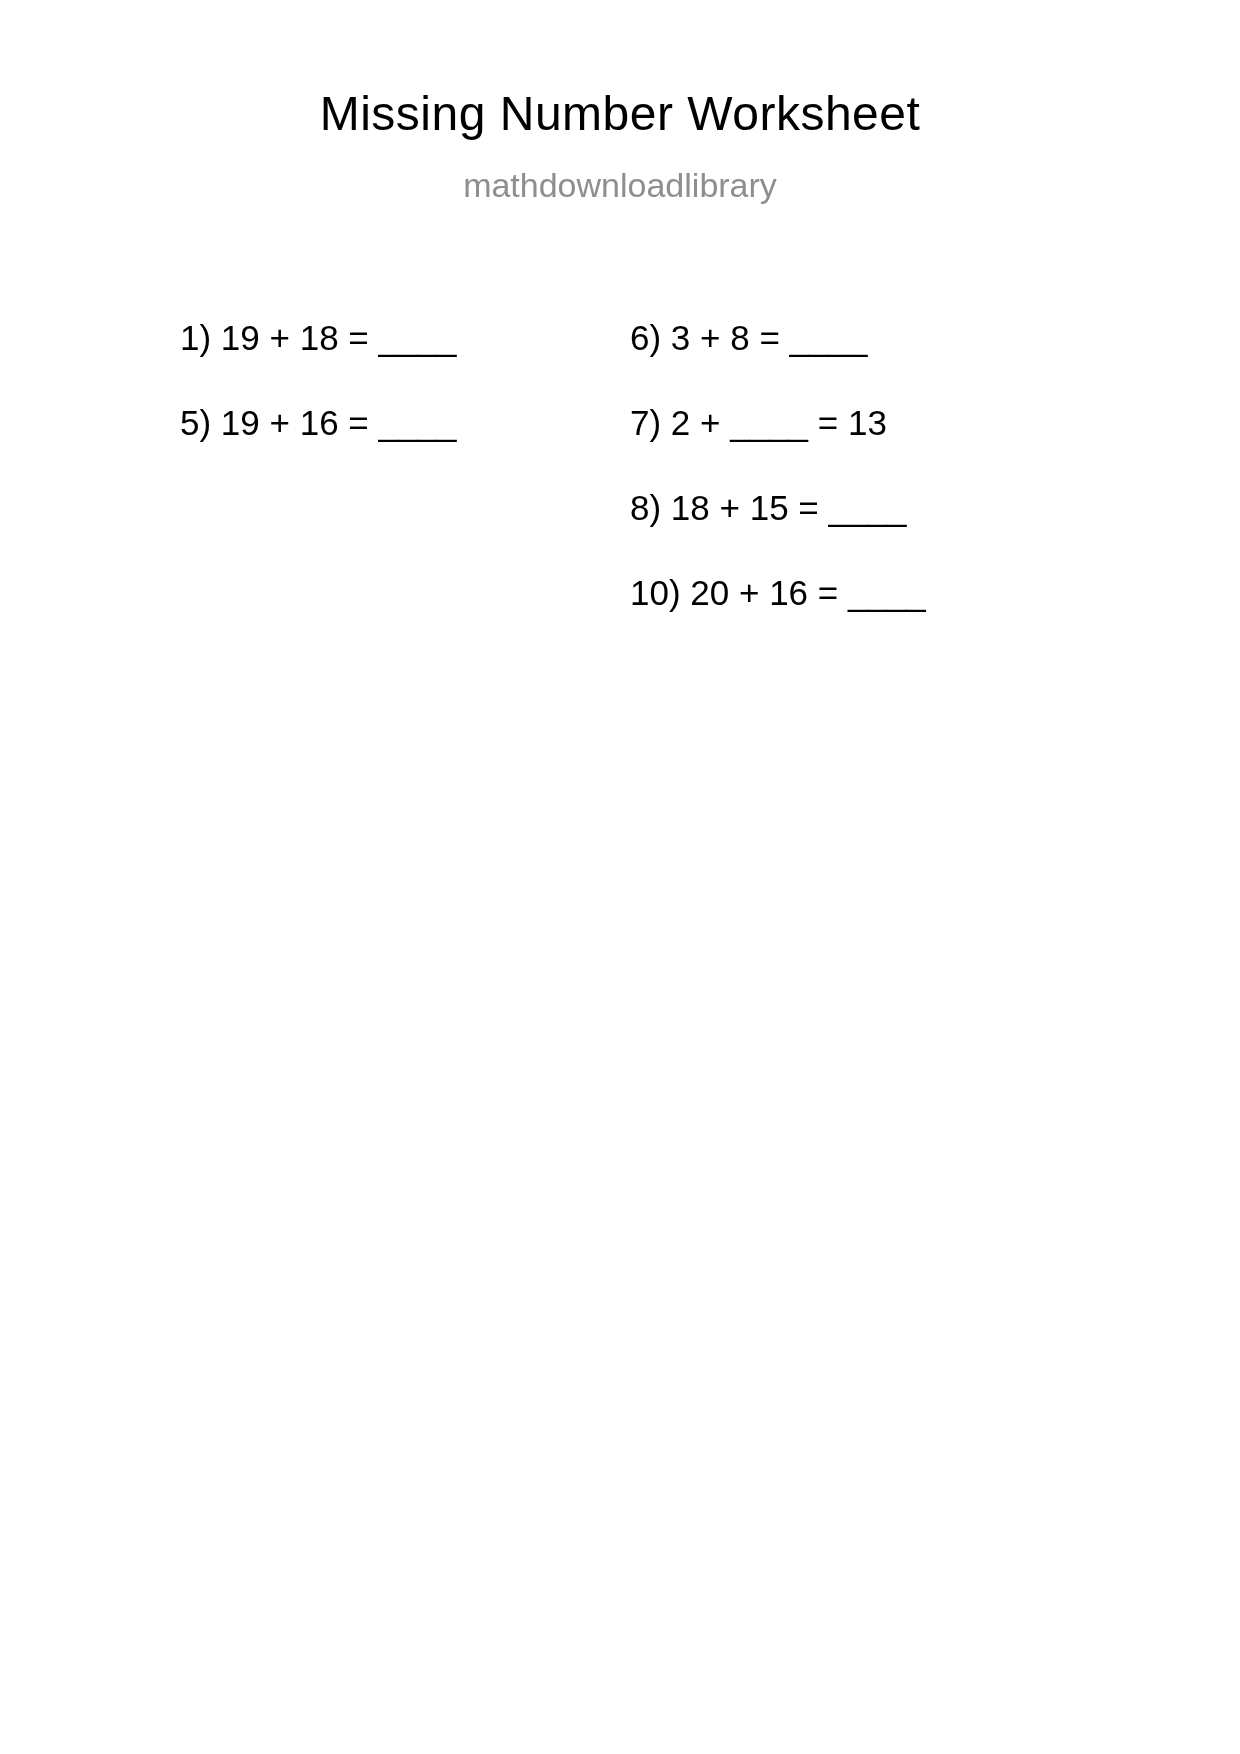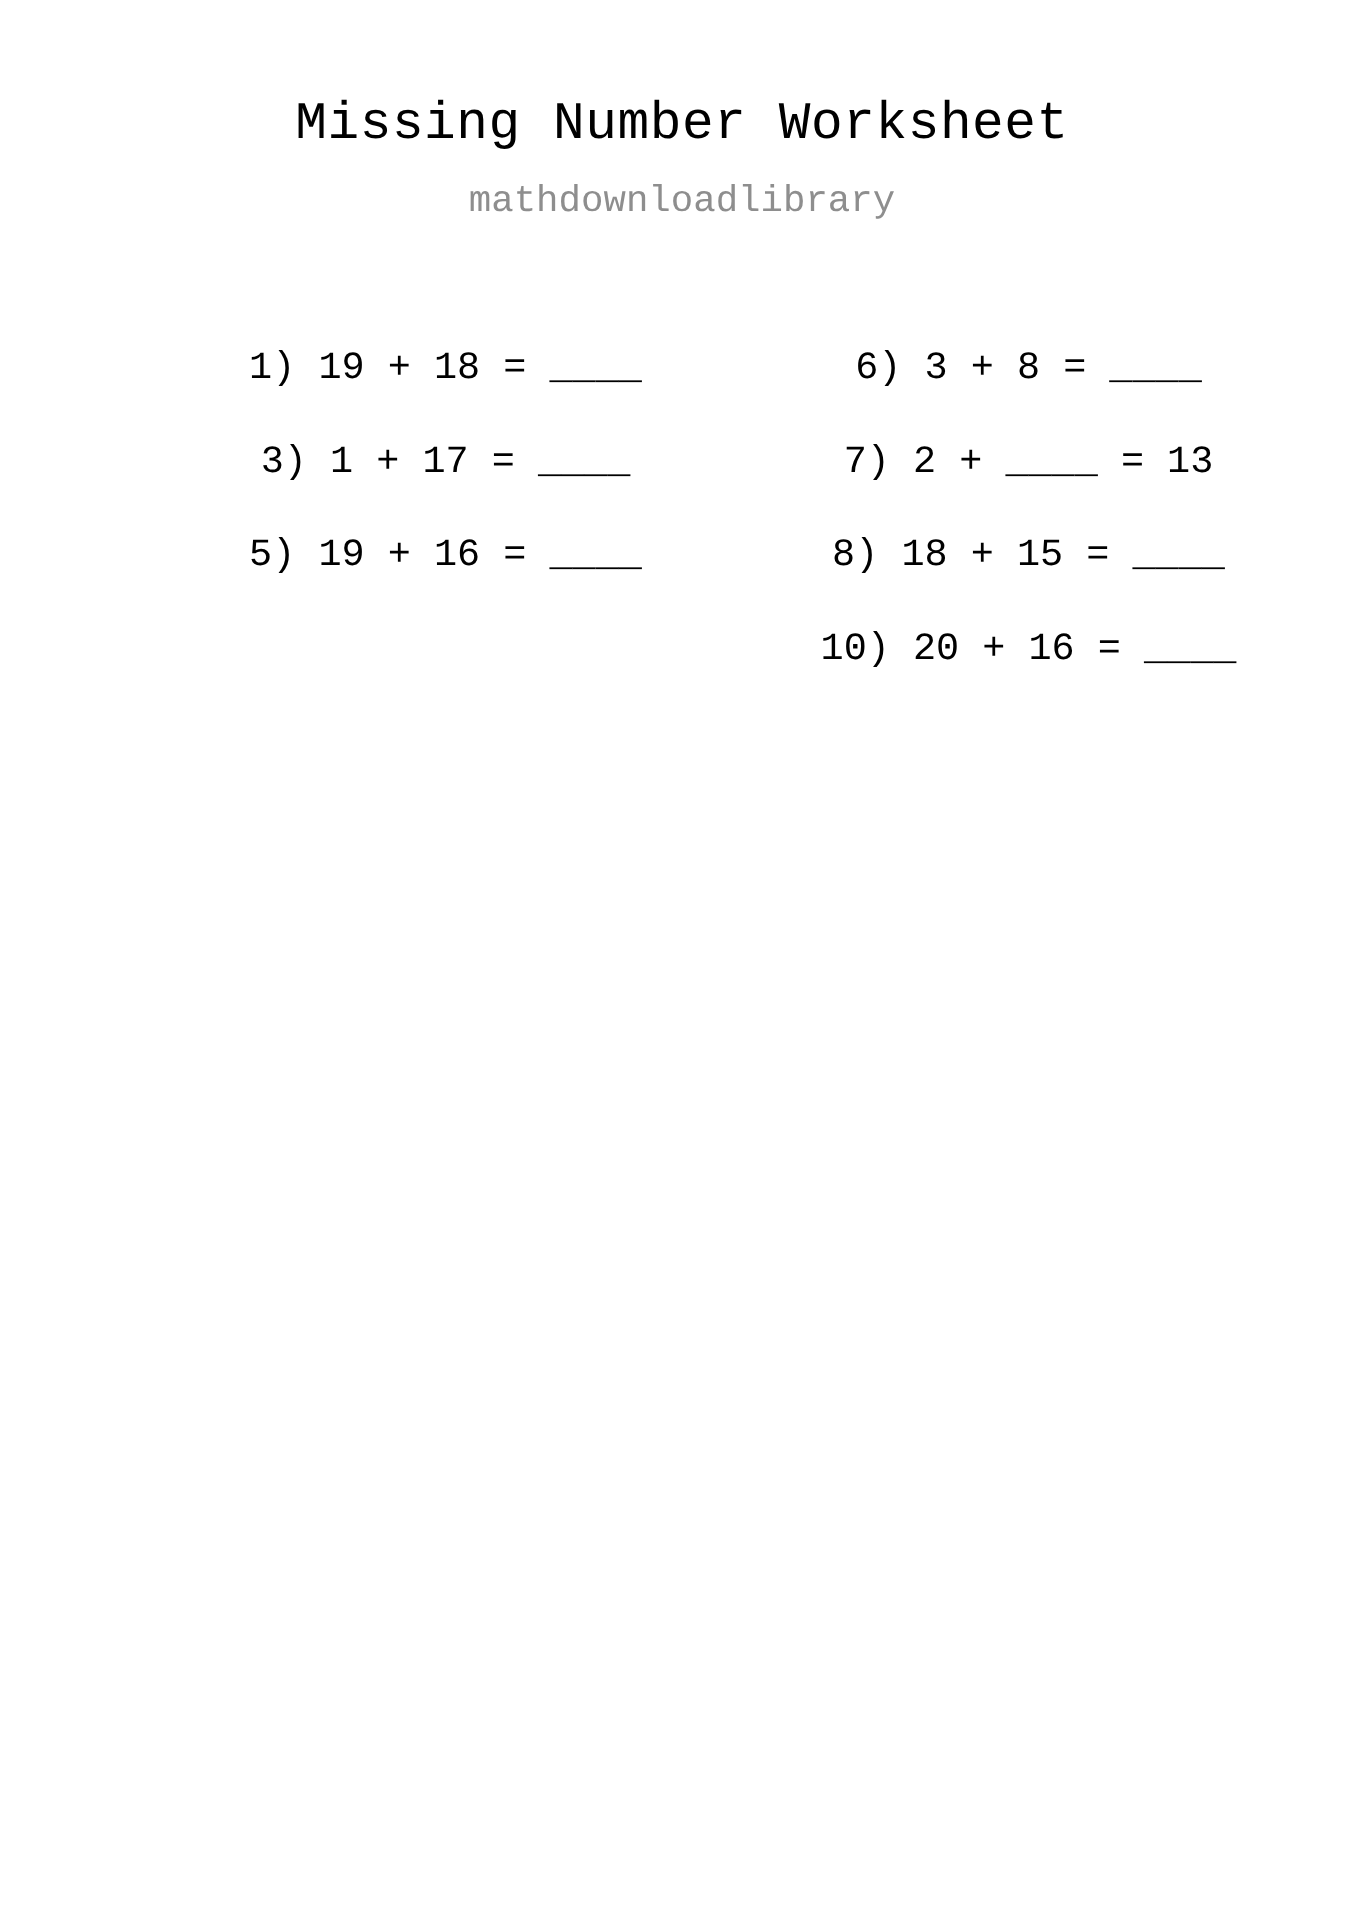--- a/index.html
+++ b/index.html
@@ -14,21 +14,20 @@
     background: var(--background, #ffffff);
     font-family: "Liberation Sans", sans-serif;
     color: var(--text, #000000);
     overflow: hidden;
   }
   .page {
     position: relative;
     width: 1240px;
     height: 1348px;
     background: var(--background, #ffffff);
-    font-family: Liberation Mono, monospace;
   }
   .header {
     padding-top: 86px;
     text-align: center;
   }
   .title {
     font-size: 48px;
     font-weight: 400;
     letter-spacing: 0.5px;
     color: var(--text, #000000);
@@ -55,38 +54,36 @@
   .col-right {
     flex: 1 1 auto;
   }
   .problem {
     font-size: 35px;
     line-height: 41px;
     height: 41px;
     margin-bottom: 44px;
     white-space: nowrap;
     color: var(--text, #000000);
-    text-align: center;
   }
 </style>
 </head>
 <body>
 
 <div class="page">
 
   <div class="header">
     <h1 class="title">Missing Number Worksheet</h1>
     <div class="subtitle">mathdownloadlibrary</div>
   </div>
 
   <div class="problems">
 
     <div class="col col-left">
       <div class="problem">1) 19 + 18 = ____</div>
-      <div class="problem">3) 1 + 17 = ____</div>
       <div class="problem">5) 19 + 16 = ____</div>
     </div>
 
     <div class="col col-right">
       <div class="problem">6) 3 + 8 = ____</div>
       <div class="problem">7) 2 + ____ = 13</div>
       <div class="problem">8) 18 + 15 = ____</div>
       <div class="problem">10) 20 + 16 = ____</div>
     </div>
 

